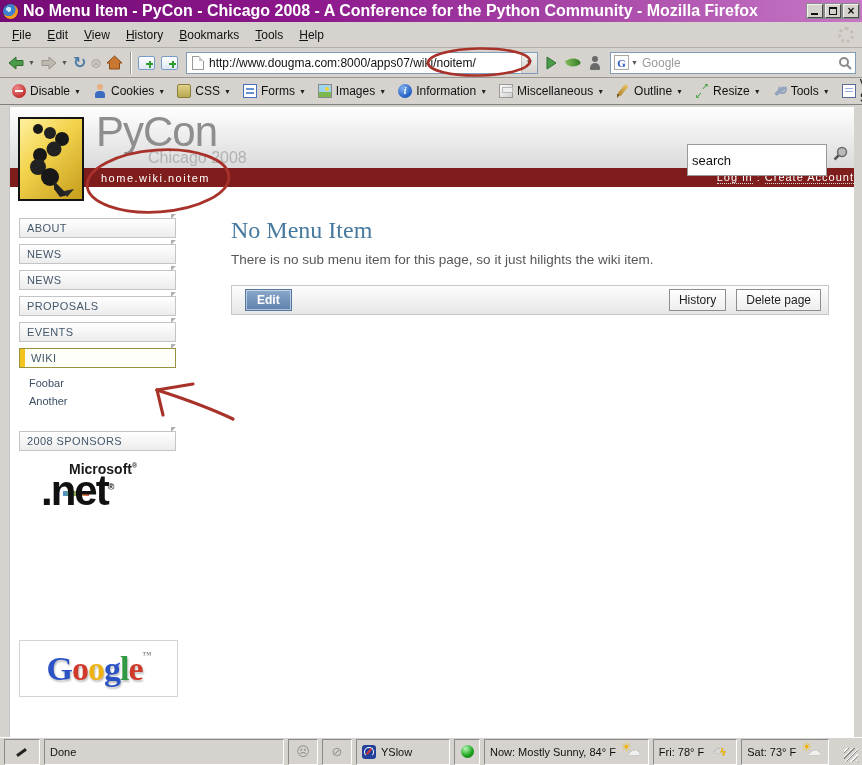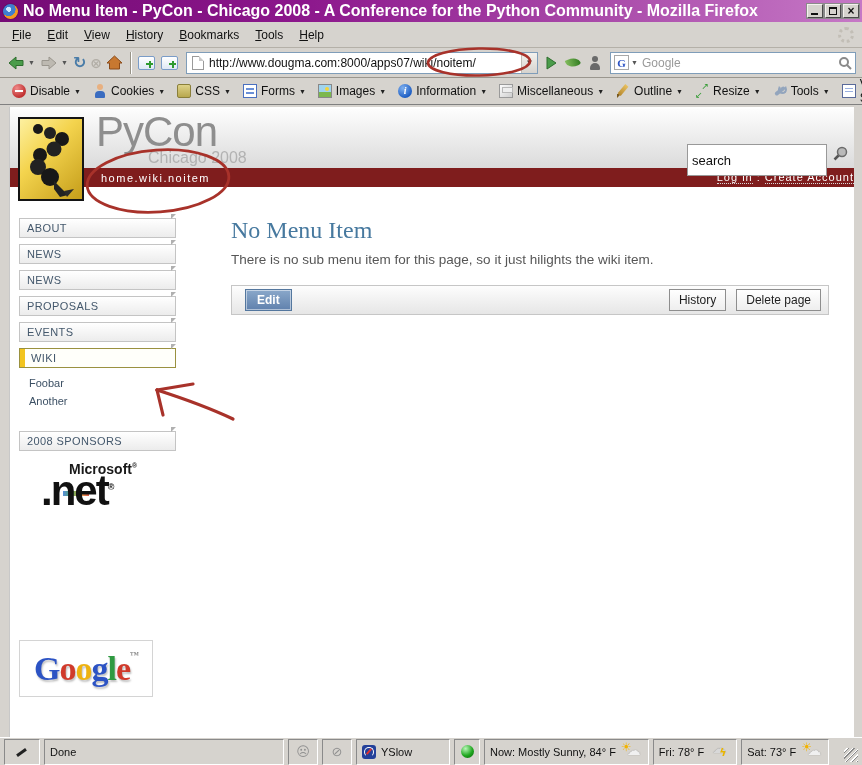--- a/index.html
+++ b/index.html
@@ -151,21 +151,21 @@
   .subitem { height:18px; line-height:18px; cursor:pointer; }
   .sponsor-head { margin-top:21px; }
   .netlogo { margin:3px 0 0 6px; width:148px; height:62px; background:#fff; position:relative; }
   .net-ms { position:absolute; left:44px; top:4px; font-size:14px; font-weight:bold; color:#1a1a1a; }
   .net-ms sup { font-size:7px; }
   .net-net { position:absolute; left:16px; top:10px; font-size:42px; font-weight:bold; color:#111;
     letter-spacing:-2px; }
   .net-net sup { font-size:9px; letter-spacing:0; }
   .net-stripe { position:absolute; left:38px; top:34px; width:26px; height:5px;
     background:linear-gradient(90deg,#3a7ad6,#2f9a41,#f0a030,#d03a2b); opacity:.85; }
-  .googlebox { margin:121px 0 0 0; width:134px; height:57px; border:1px solid #d4d4d4; background:#fff;
+  .googlebox { margin:121px 0 0 0; width:159px; height:57px; border:1px solid #d4d4d4; background:#fff;
     display:flex; align-items:center; justify-content:center; }
   .gletters { font:bold 34px "Liberation Serif",serif; letter-spacing:-1px;
     text-shadow:1px 2px 2px rgba(0,0,0,0.25); }
   .gtm { font-size:9px; color:#888; vertical-align:top; text-shadow:none; }
 
   
   .main-title { position:absolute; left:221px; top:110px; font-family:"Liberation Serif",serif;
     font-size:24px; color:#47799f; }
   .main-body { position:absolute; left:221px; top:145px; font-size:13.5px; color:#565656; }
   .wiki-toolbar { position:absolute; left:221px; top:178px; width:598px; height:30px;

